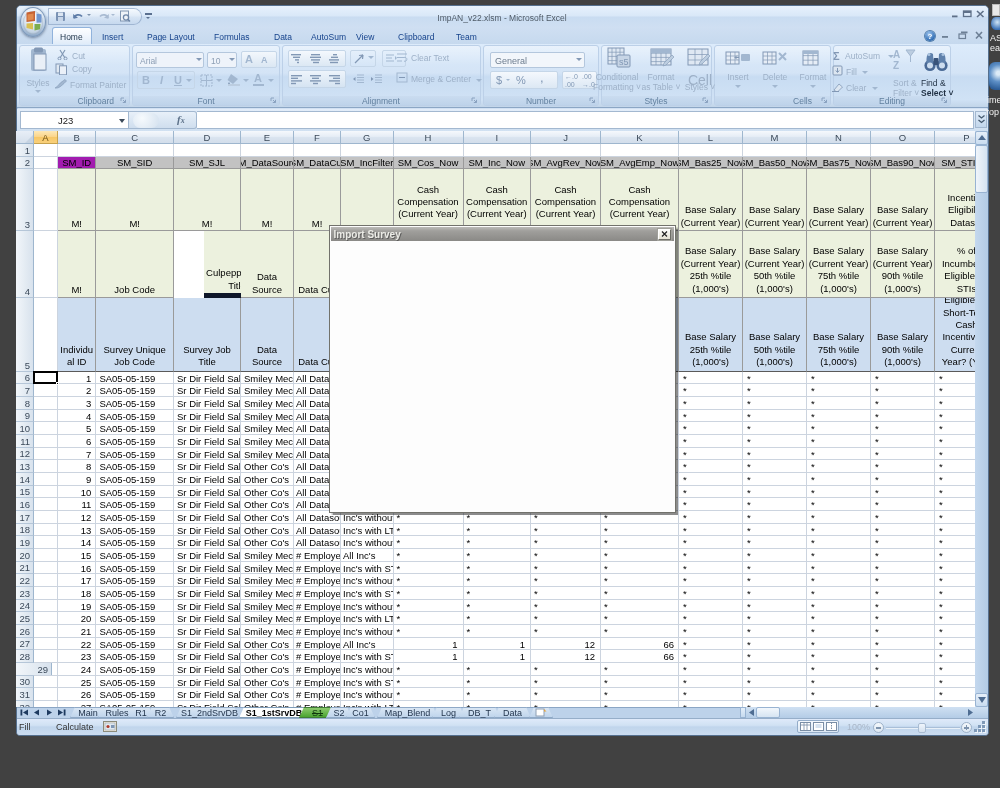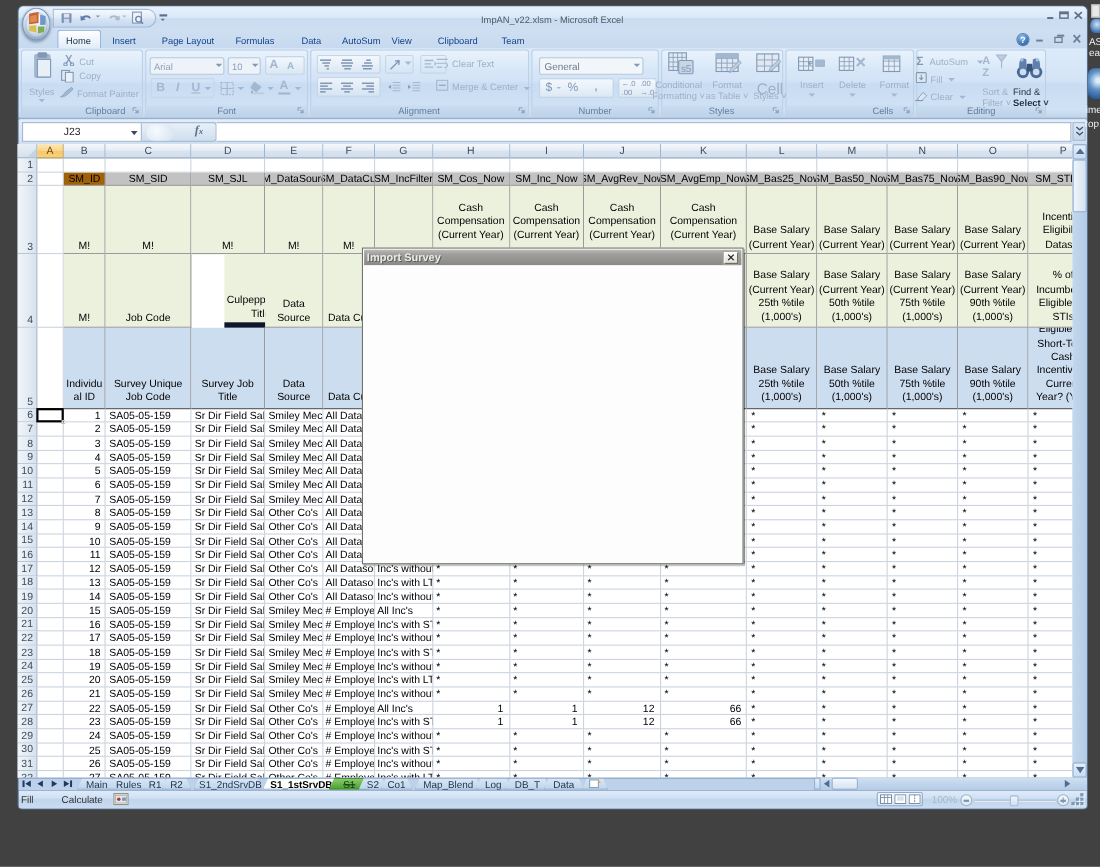--- a/index.html
+++ b/index.html
@@ -375,42 +375,42 @@
 <div class="abs" style="left:0;top:405.31000000000006px;width:18px;height:12.669999999999959px;background:linear-gradient(90deg,#f2f6fa,#e2eaf2 60%,#d8e2ed);border-right:1px solid #9eb6ce;border-bottom:1px solid #b5c6d8;font-size:9.5px;color:#3c4a5a;padding-right:3px;display:flex;align-items:flex-end;justify-content:flex-end;line-height:1.05">19</div>
 <div class="abs" style="left:0;top:417.98px;width:18px;height:12.669999999999959px;background:linear-gradient(90deg,#f2f6fa,#e2eaf2 60%,#d8e2ed);border-right:1px solid #9eb6ce;border-bottom:1px solid #b5c6d8;font-size:9.5px;color:#3c4a5a;padding-right:3px;display:flex;align-items:flex-end;justify-content:flex-end;line-height:1.05">20</div>
 <div class="abs" style="left:0;top:430.6500000000001px;width:18px;height:12.669999999999959px;background:linear-gradient(90deg,#f2f6fa,#e2eaf2 60%,#d8e2ed);border-right:1px solid #9eb6ce;border-bottom:1px solid #b5c6d8;font-size:9.5px;color:#3c4a5a;padding-right:3px;display:flex;align-items:flex-end;justify-content:flex-end;line-height:1.05">21</div>
 <div class="abs" style="left:0;top:443.32000000000005px;width:18px;height:12.669999999999959px;background:linear-gradient(90deg,#f2f6fa,#e2eaf2 60%,#d8e2ed);border-right:1px solid #9eb6ce;border-bottom:1px solid #b5c6d8;font-size:9.5px;color:#3c4a5a;padding-right:3px;display:flex;align-items:flex-end;justify-content:flex-end;line-height:1.05">22</div>
 <div class="abs" style="left:0;top:455.99px;width:18px;height:12.669999999999959px;background:linear-gradient(90deg,#f2f6fa,#e2eaf2 60%,#d8e2ed);border-right:1px solid #9eb6ce;border-bottom:1px solid #b5c6d8;font-size:9.5px;color:#3c4a5a;padding-right:3px;display:flex;align-items:flex-end;justify-content:flex-end;line-height:1.05">23</div>
 <div class="abs" style="left:0;top:468.6600000000001px;width:18px;height:12.669999999999959px;background:linear-gradient(90deg,#f2f6fa,#e2eaf2 60%,#d8e2ed);border-right:1px solid #9eb6ce;border-bottom:1px solid #b5c6d8;font-size:9.5px;color:#3c4a5a;padding-right:3px;display:flex;align-items:flex-end;justify-content:flex-end;line-height:1.05">24</div>
 <div class="abs" style="left:0;top:481.33000000000004px;width:18px;height:12.669999999999959px;background:linear-gradient(90deg,#f2f6fa,#e2eaf2 60%,#d8e2ed);border-right:1px solid #9eb6ce;border-bottom:1px solid #b5c6d8;font-size:9.5px;color:#3c4a5a;padding-right:3px;display:flex;align-items:flex-end;justify-content:flex-end;line-height:1.05">25</div>
 <div class="abs" style="left:0;top:494.0px;width:18px;height:12.669999999999959px;background:linear-gradient(90deg,#f2f6fa,#e2eaf2 60%,#d8e2ed);border-right:1px solid #9eb6ce;border-bottom:1px solid #b5c6d8;font-size:9.5px;color:#3c4a5a;padding-right:3px;display:flex;align-items:flex-end;justify-content:flex-end;line-height:1.05">26</div>
 <div class="abs" style="left:0;top:506.6700000000001px;width:18px;height:12.669999999999959px;background:linear-gradient(90deg,#f2f6fa,#e2eaf2 60%,#d8e2ed);border-right:1px solid #9eb6ce;border-bottom:1px solid #b5c6d8;font-size:9.5px;color:#3c4a5a;padding-right:3px;display:flex;align-items:flex-end;justify-content:flex-end;line-height:1.05">27</div>
 <div class="abs" style="left:0;top:519.34px;width:18px;height:12.669999999999959px;background:linear-gradient(90deg,#f2f6fa,#e2eaf2 60%,#d8e2ed);border-right:1px solid #9eb6ce;border-bottom:1px solid #b5c6d8;font-size:9.5px;color:#3c4a5a;padding-right:3px;display:flex;align-items:flex-end;justify-content:flex-end;line-height:1.05">28</div>
-<div class="abs" style="left:0;top:532.01px;width:18px;height:12.669999999999959px;background:linear-gradient(90deg,#f2f6fa,#e2eaf2 60%,#d8e2ed);border-right:1px solid #9eb6ce;border-bottom:1px solid #b5c6d8;font-size:9.5px;color:#3c4a5a;padding-right:3px;display:flex;align-items:flex-end;justify-content:flex-end;line-height:1.05">29</div>
+<div class="abs" style="left:0;top:532.01px;width:36px;height:12.669999999999959px;background:linear-gradient(90deg,#f2f6fa,#e2eaf2 60%,#d8e2ed);border-right:1px solid #9eb6ce;border-bottom:1px solid #b5c6d8;font-size:9.5px;color:#3c4a5a;padding-right:3px;display:flex;align-items:flex-end;justify-content:flex-end;line-height:1.05">29</div>
 <div class="abs" style="left:0;top:544.6800000000001px;width:18px;height:12.669999999999959px;background:linear-gradient(90deg,#f2f6fa,#e2eaf2 60%,#d8e2ed);border-right:1px solid #9eb6ce;border-bottom:1px solid #b5c6d8;font-size:9.5px;color:#3c4a5a;padding-right:3px;display:flex;align-items:flex-end;justify-content:flex-end;line-height:1.05">30</div>
 <div class="abs" style="left:0;top:557.35px;width:18px;height:12.669999999999959px;background:linear-gradient(90deg,#f2f6fa,#e2eaf2 60%,#d8e2ed);border-right:1px solid #9eb6ce;border-bottom:1px solid #b5c6d8;font-size:9.5px;color:#3c4a5a;padding-right:3px;display:flex;align-items:flex-end;justify-content:flex-end;line-height:1.05">31</div>
 <div class="abs" style="left:0;top:570.02px;width:18px;height:12.669999999999959px;background:linear-gradient(90deg,#f2f6fa,#e2eaf2 60%,#d8e2ed);border-right:1px solid #9eb6ce;border-bottom:1px solid #b5c6d8;font-size:9.5px;color:#3c4a5a;padding-right:3px;display:flex;align-items:flex-end;justify-content:flex-end;line-height:1.05">32</div>
 <div class="cell " style="left:18px;top:13px;width:24px;height:12.800000000000011px;border-right:1px solid #ccd4df;border-bottom:1px solid #ccd4df;"></div>
 <div class="cell " style="left:42px;top:13px;width:38.4px;height:12.800000000000011px;border-right:1px solid #ccd4df;border-bottom:1px solid #ccd4df;"></div>
 <div class="cell " style="left:80.4px;top:13px;width:77.6px;height:12.800000000000011px;border-right:1px solid #ccd4df;border-bottom:1px solid #ccd4df;"></div>
 <div class="cell " style="left:158px;top:13px;width:67px;height:12.800000000000011px;border-right:1px solid #ccd4df;border-bottom:1px solid #ccd4df;"></div>
 <div class="cell " style="left:225px;top:13px;width:53px;height:12.800000000000011px;border-right:1px solid #ccd4df;border-bottom:1px solid #ccd4df;"></div>
 <div class="cell " style="left:278px;top:13px;width:47px;height:12.800000000000011px;border-right:1px solid #ccd4df;border-bottom:1px solid #ccd4df;"></div>
 <div class="cell " style="left:325px;top:13px;width:52.5px;height:12.800000000000011px;border-right:1px solid #ccd4df;border-bottom:1px solid #ccd4df;"></div>
 <div class="cell " style="left:377.5px;top:13px;width:70px;height:12.800000000000011px;border-right:1px solid #ccd4df;border-bottom:1px solid #ccd4df;"></div>
 <div class="cell " style="left:447.5px;top:13px;width:67.5px;height:12.800000000000011px;border-right:1px solid #ccd4df;border-bottom:1px solid #ccd4df;"></div>
 <div class="cell " style="left:515px;top:13px;width:70px;height:12.800000000000011px;border-right:1px solid #ccd4df;border-bottom:1px solid #ccd4df;"></div>
 <div class="cell " style="left:585px;top:13px;width:78px;height:12.800000000000011px;border-right:1px solid #ccd4df;border-bottom:1px solid #ccd4df;"></div>
 <div class="cell " style="left:663px;top:13px;width:64px;height:12.800000000000011px;border-right:1px solid #ccd4df;border-bottom:1px solid #ccd4df;"></div>
 <div class="cell " style="left:727px;top:13px;width:64px;height:12.800000000000011px;border-right:1px solid #ccd4df;border-bottom:1px solid #ccd4df;"></div>
 <div class="cell " style="left:791px;top:13px;width:64px;height:12.800000000000011px;border-right:1px solid #ccd4df;border-bottom:1px solid #ccd4df;"></div>
 <div class="cell " style="left:855px;top:13px;width:64px;height:12.800000000000011px;border-right:1px solid #ccd4df;border-bottom:1px solid #ccd4df;"></div>
 <div class="cell " style="left:919px;top:13px;width:64px;height:12.800000000000011px;border-right:1px solid #ccd4df;border-bottom:1px solid #ccd4df;"></div>
 <div class="cell " style="left:18px;top:25.80000000000001px;width:24px;height:12.5px;border-right:1px solid #ccd4df;border-bottom:1px solid #ccd4df;"></div>
-<div class="cell " style="left:42px;top:25.80000000000001px;width:38.4px;height:12.5px;background:#a16207;border-right:1px solid #9a9a9a;border-bottom:1px solid #9a9a9a;line-height:12px;display:flex;justify-content:center;align-items:center;">
+<div class="cell " style="left:42px;top:25.80000000000001px;width:38.4px;height:12.5px;background:#a21caf;border-right:1px solid #9a9a9a;border-bottom:1px solid #9a9a9a;line-height:12px;display:flex;justify-content:center;align-items:center;">
       <span style="white-space:nowrap">SM_ID</span>
     </div>
 <div class="cell " style="left:80.4px;top:25.80000000000001px;width:77.6px;height:12.5px;background:#c2c2c2;border-right:1px solid #9a9a9a;border-bottom:1px solid #9a9a9a;line-height:12px;display:flex;justify-content:center;align-items:center;">
       <span style="white-space:nowrap">SM_SID</span>
     </div>
 <div class="cell " style="left:158px;top:25.80000000000001px;width:67px;height:12.5px;background:#c2c2c2;border-right:1px solid #9a9a9a;border-bottom:1px solid #9a9a9a;line-height:12px;display:flex;justify-content:center;align-items:center;">
       <span style="white-space:nowrap">SM_SJL</span>
     </div>
 <div class="cell " style="left:225px;top:25.80000000000001px;width:53px;height:12.5px;background:#c2c2c2;border-right:1px solid #9a9a9a;border-bottom:1px solid #9a9a9a;line-height:12px;display:flex;justify-content:center;align-items:center;">
       <span style="white-space:nowrap">SM_DataSource</span>

